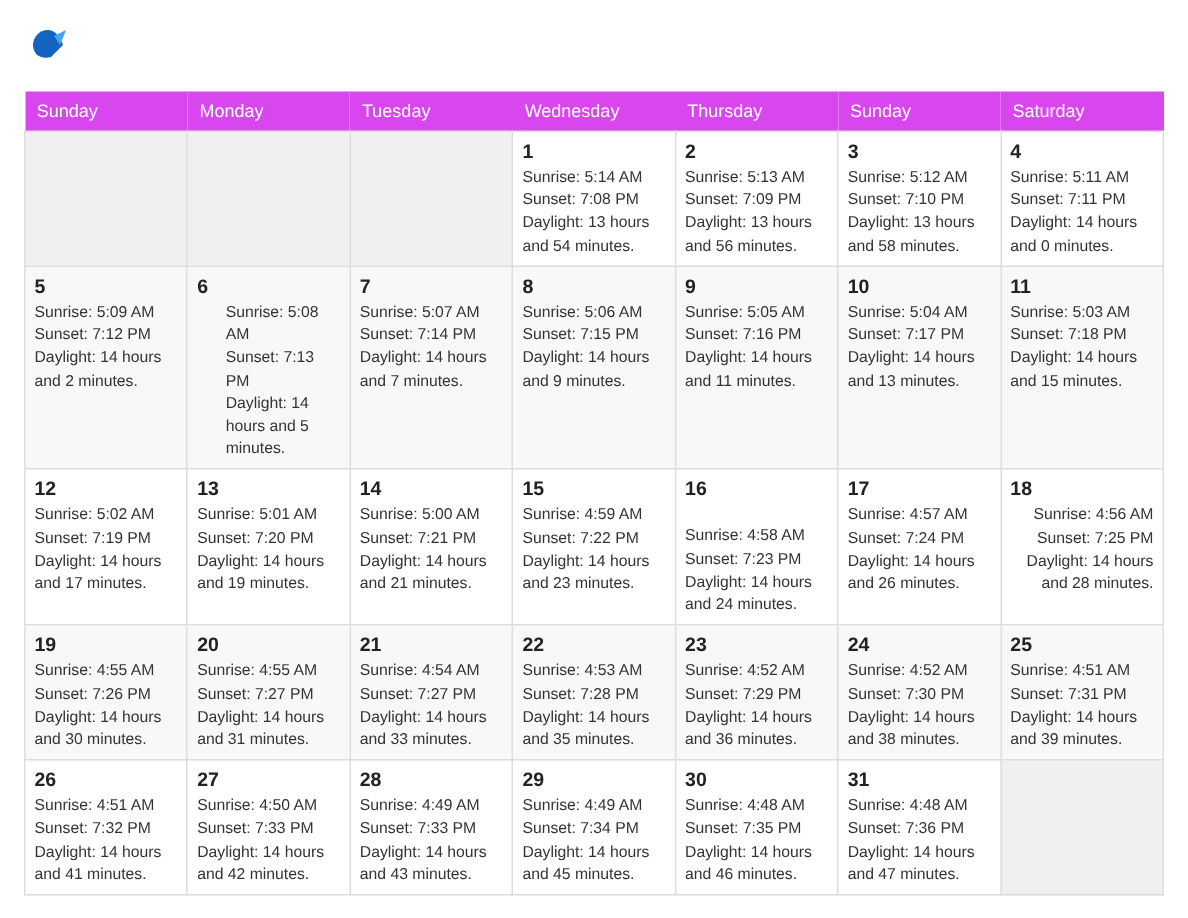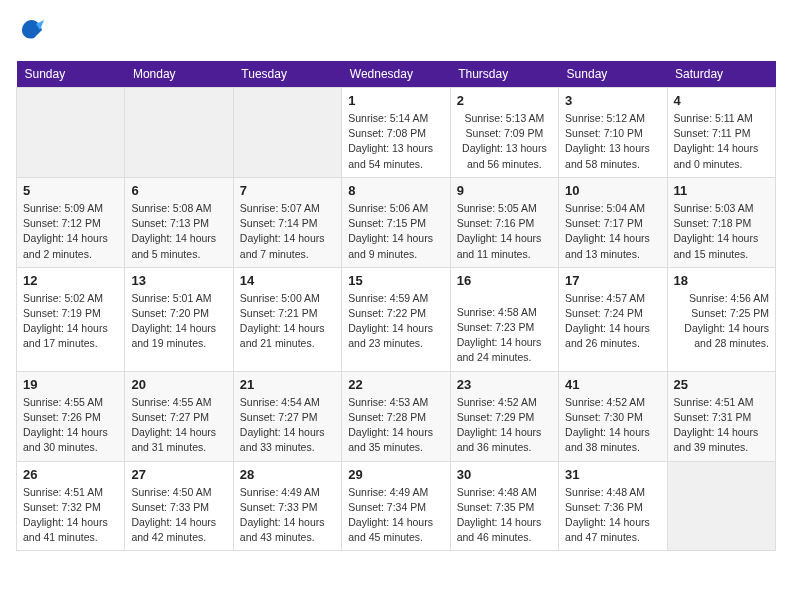--- a/index.html
+++ b/index.html
@@ -48,21 +48,21 @@
     .location {
       font-size: 15px;
       color: #555;
     }
     .calendar {
       width: 100%;
       border-collapse: collapse;
       font-size: 11px;
     }
     .calendar th {
-      background-color: #4c1d95;
+      background-color: #d946ef;
       color: #fff;
       text-align: left;
       padding: 6px 8px;
       font-size: 12px;
       font-weight: normal;
     }
     .calendar td {
       border: 1px solid #ddd;
       vertical-align: top;
       padding: 5px 6px;
@@ -126,21 +126,21 @@
         <td class="empty-cell"></td>
         <td class="empty-cell"></td>
         <td>
           <div class="day-number">1</div>
           <div class="day-info" style="white-space: pre-line;">Sunrise: 5:14 AM
 Sunset: 7:08 PM
 Daylight: 13 hours and 54 minutes.</div>
         </td>
         <td>
           <div class="day-number">2</div>
-          <div class="day-info" style="white-space: pre-line; text-align: center;">Sunrise: 5:13 AM
+          <div class="day-info" style="white-space: pre-line;">Sunrise: 5:13 AM
 Sunset: 7:09 PM
 Daylight: 13 hours and 56 minutes.</div>
         </td>
         <td>
           <div class="day-number">3</div>
           <div class="day-info" style="white-space: pre-line;">Sunrise: 5:12 AM
 Sunset: 7:10 PM
 Daylight: 13 hours and 58 minutes.</div>
         </td>
         <td>
@@ -152,21 +152,21 @@
       </tr>
       <tr>
         <td>
           <div class="day-number">5</div>
           <div class="day-info" style="white-space: pre-line;">Sunrise: 5:09 AM
 Sunset: 7:12 PM
 Daylight: 14 hours and 2 minutes.</div>
         </td>
         <td>
           <div class="day-number">6</div>
-          <div class="day-info" style="white-space: pre-line;">Sunrise: 5:08 AM
+          <div class="day-info" style="white-space: pre-line; margin-left: 19px;">Sunrise: 5:08 AM
 Sunset: 7:13 PM
 Daylight: 14 hours and 5 minutes.</div>
         </td>
         <td>
           <div class="day-number">7</div>
           <div class="day-info" style="white-space: pre-line;">Sunrise: 5:07 AM
 Sunset: 7:14 PM
 Daylight: 14 hours and 7 minutes.</div>
         </td>
         <td>
@@ -263,21 +263,21 @@
 Sunset: 7:28 PM
 Daylight: 14 hours and 35 minutes.</div>
         </td>
         <td>
           <div class="day-number">23</div>
           <div class="day-info" style="white-space: pre-line;">Sunrise: 4:52 AM
 Sunset: 7:29 PM
 Daylight: 14 hours and 36 minutes.</div>
         </td>
         <td>
-          <div class="day-number">41</div>
+          <div class="day-number">24</div>
           <div class="day-info" style="white-space: pre-line;">Sunrise: 4:52 AM
 Sunset: 7:30 PM
 Daylight: 14 hours and 38 minutes.</div>
         </td>
         <td>
           <div class="day-number">25</div>
           <div class="day-info" style="white-space: pre-line;">Sunrise: 4:51 AM
 Sunset: 7:31 PM
 Daylight: 14 hours and 39 minutes.</div>
         </td>

